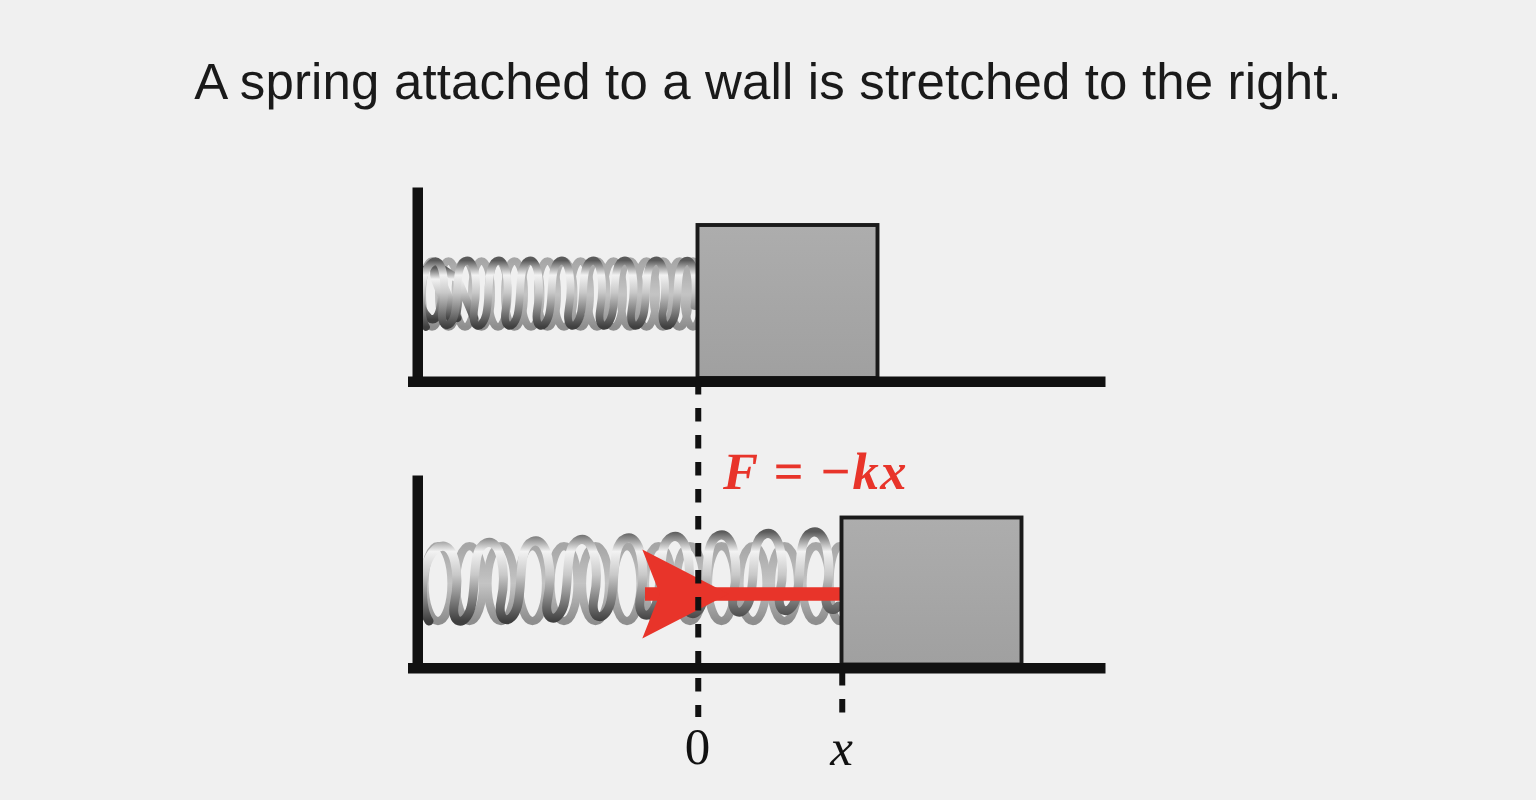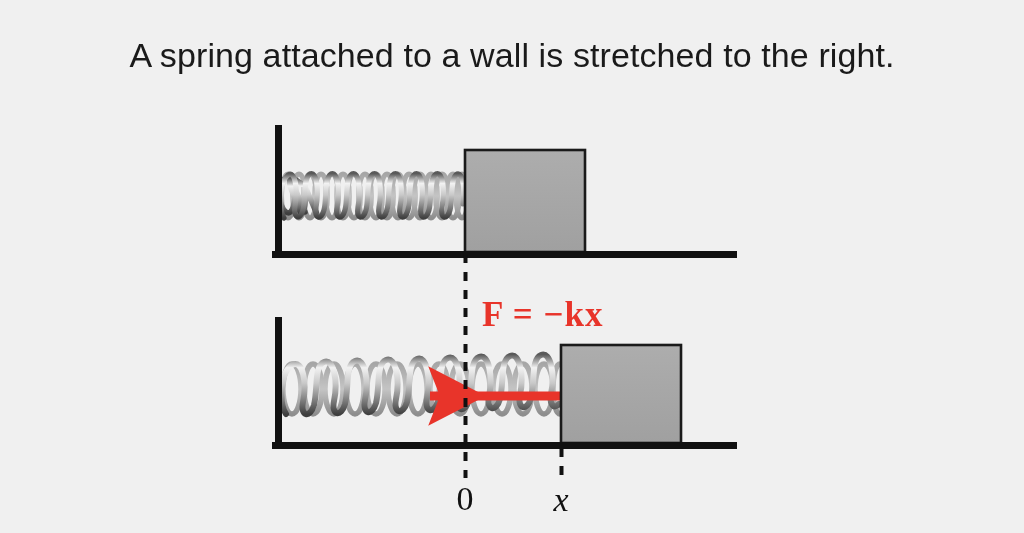--- a/index.html
+++ b/index.html
@@ -58,20 +58,21 @@
   .label-x {
     left: 541px;
     top: 481px;
     font-style: italic;
   }
   #formula {
     position: absolute;
     left: 482px;
     top: 295px;
     font-family: "Liberation Serif", serif;
+    font-style: italic;
     font-size: 35px;
     font-weight: 700;
     color: #e8342a;
     white-space: nowrap;
     letter-spacing: 1px;
   }
 </style>
 </head>
 <body>
 

